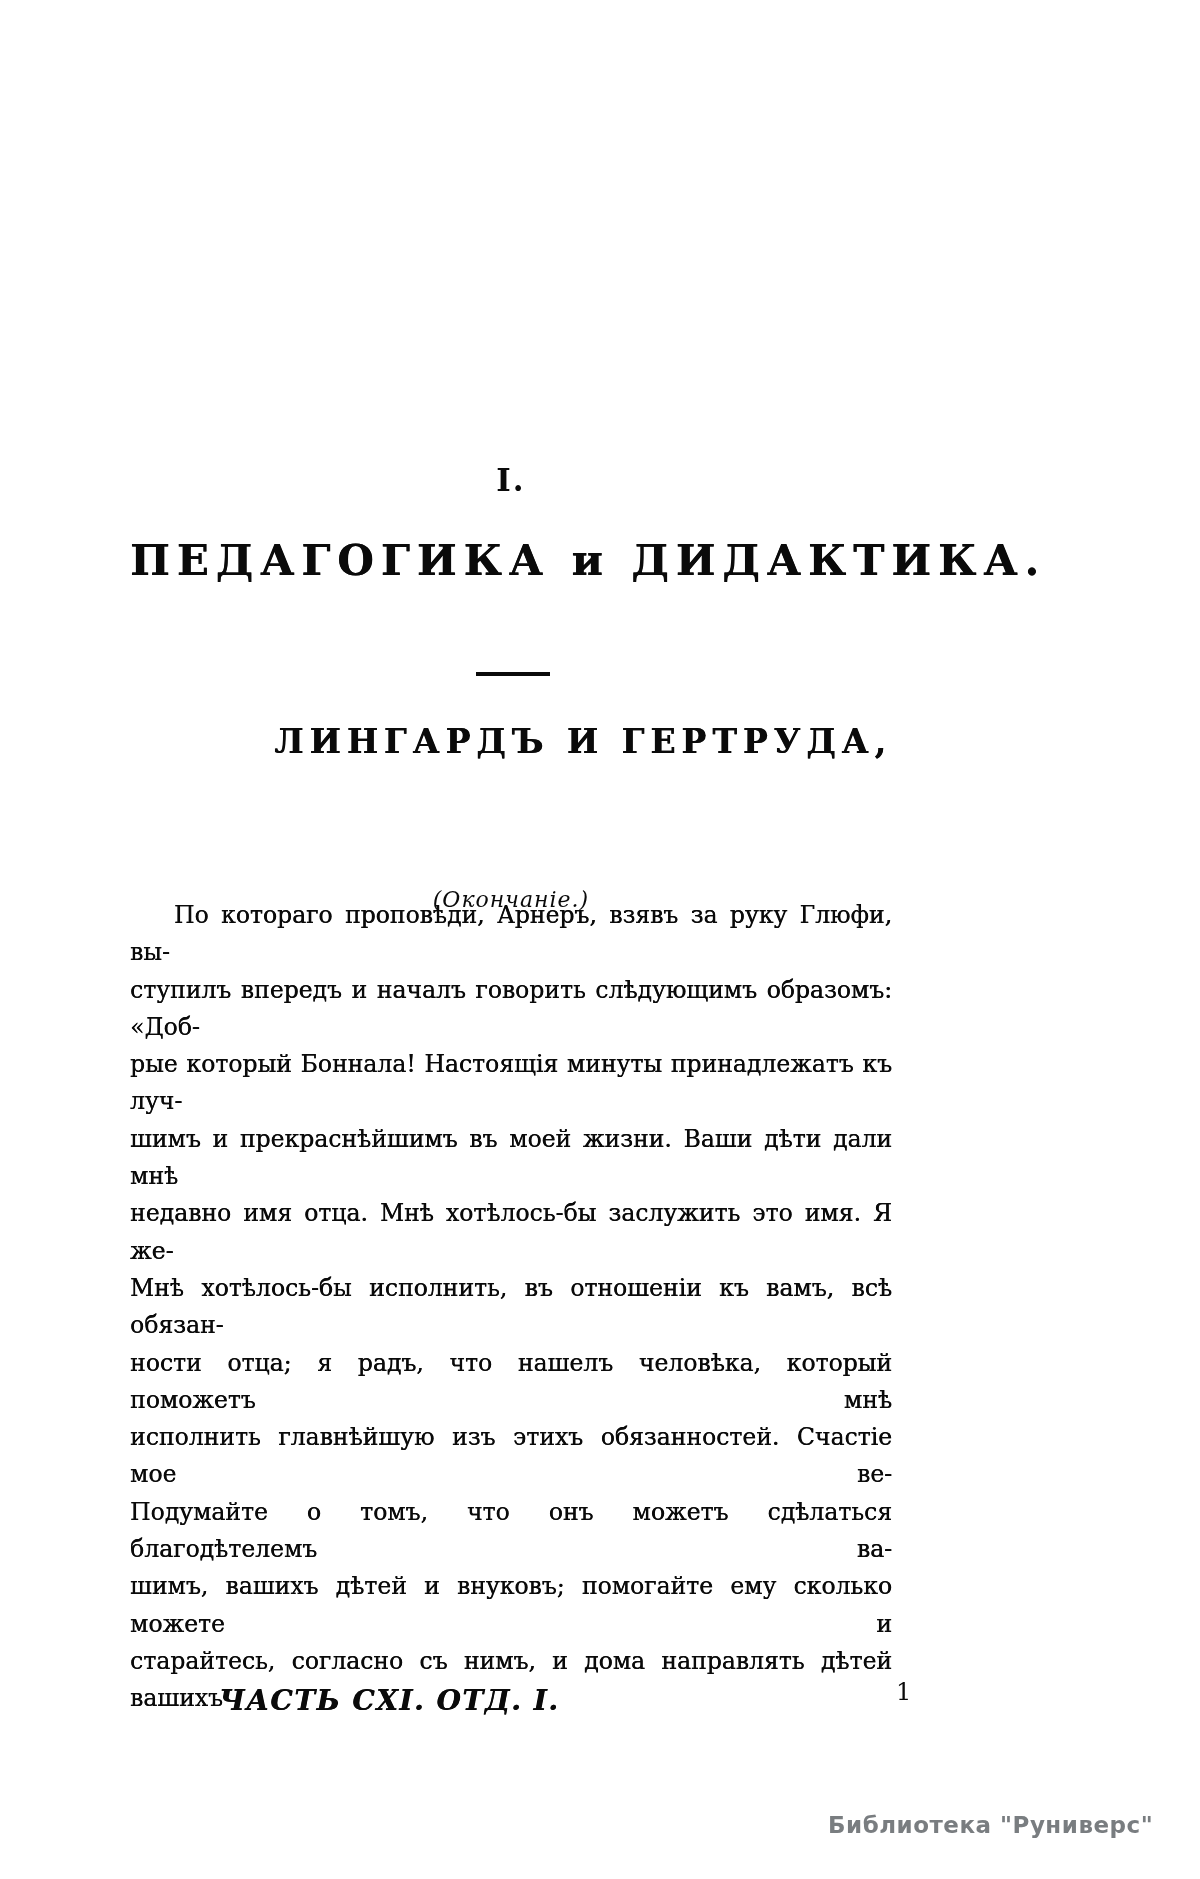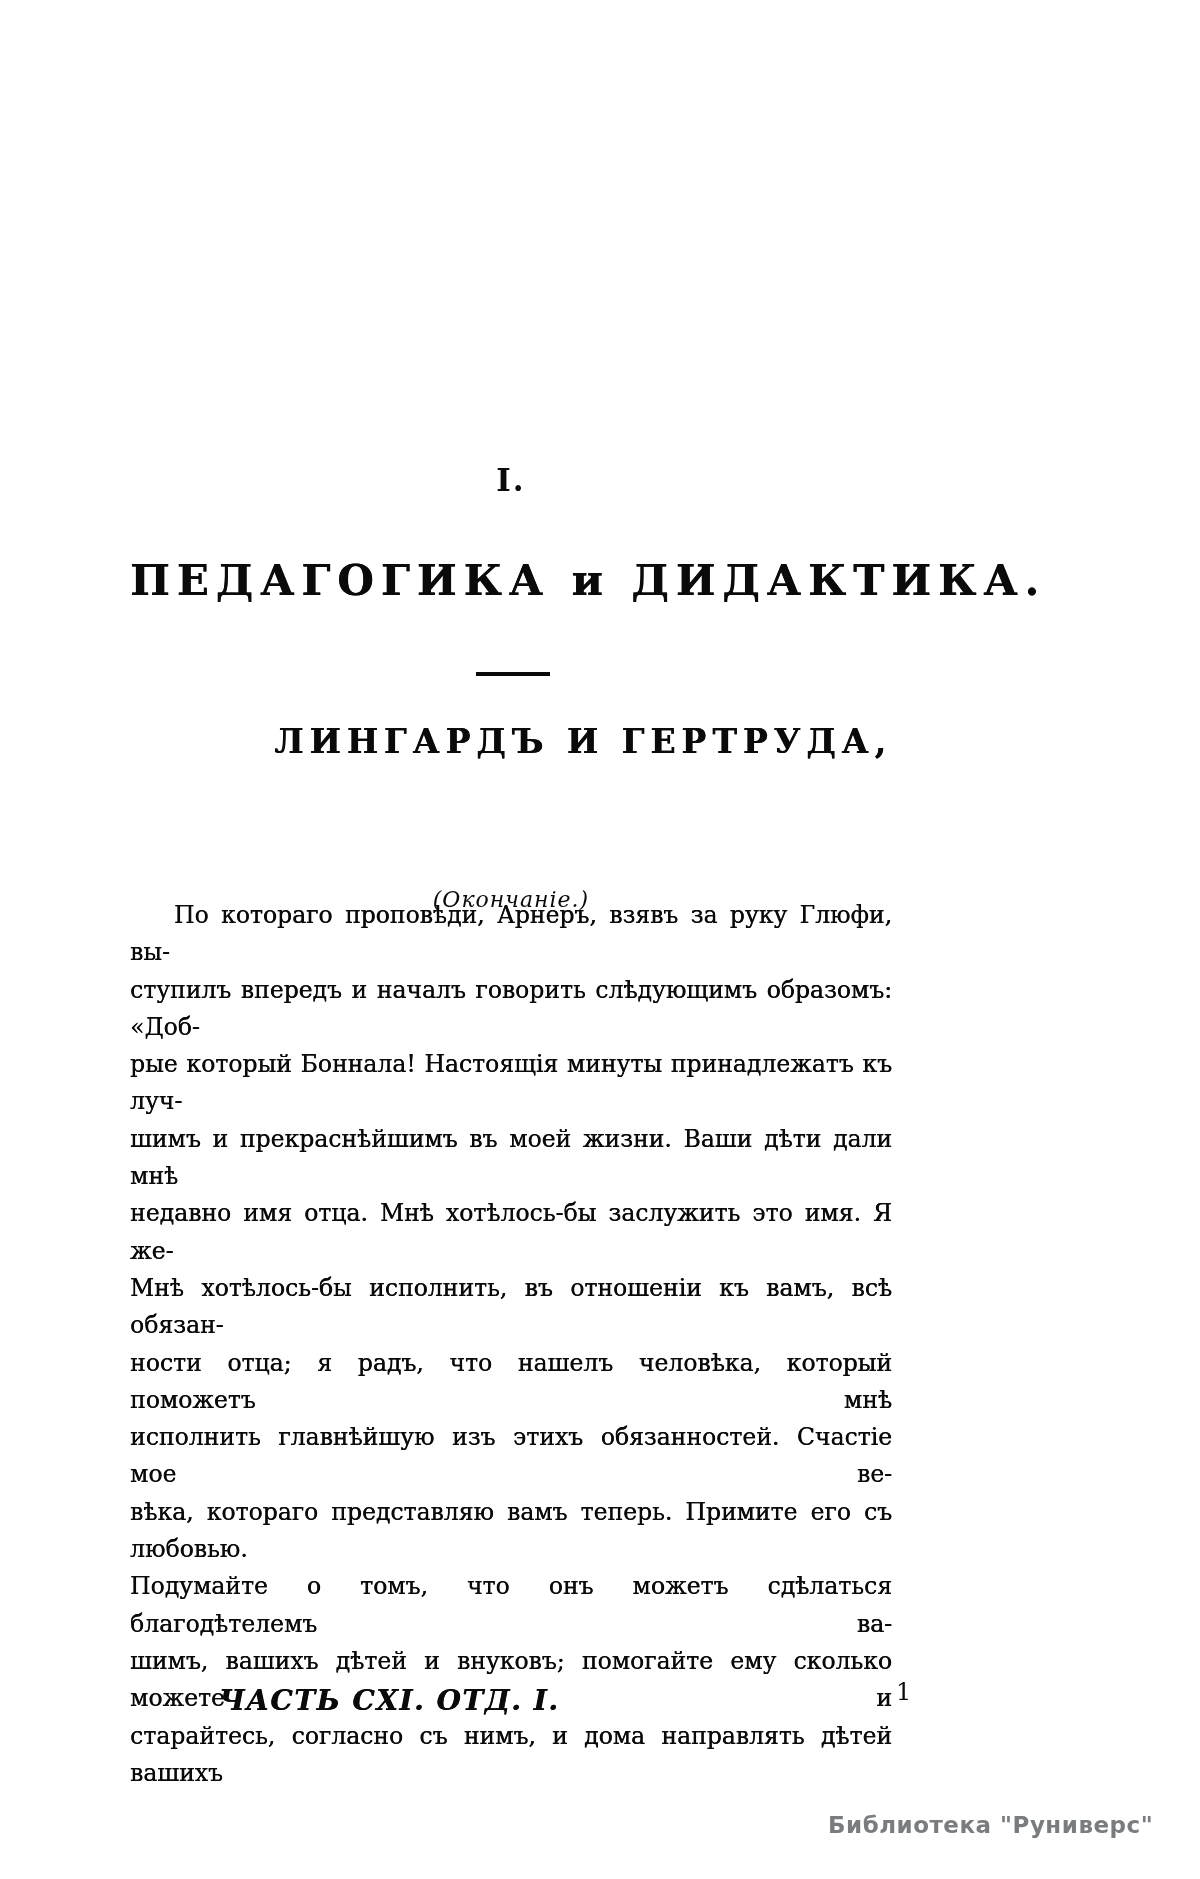--- a/index.html
+++ b/index.html
@@ -22,21 +22,21 @@
     width: 762px;
   }
   .section-number {
     top: 462px;
     text-align: center;
     font-size: 31px;
     font-weight: bold;
     letter-spacing: 2px;
   }
   .main-title {
-    top: 556px;
+    top: 536px;
     font-size: 42px;
     font-weight: bold;
     letter-spacing: 7px;
     white-space: nowrap;
     text-shadow: 0.4px 0 0 currentColor;
   }
   .divider {
     position: absolute;
     top: 672px;
     left: 476px;
@@ -128,21 +128,20 @@
   <div class="column body-text">
     <div class="paragraph">
       <div class="line first-line">По котораго проповѣди, Арнеръ, взявъ за руку Глюфи, вы-</div>
       <div class="line">ступилъ впередъ и началъ говорить слѣдующимъ образомъ: «Доб-</div>
       <div class="line">рые который Боннала! Настоящія минуты принадлежатъ къ луч-</div>
       <div class="line">шимъ и прекраснѣйшимъ въ моей жизни. Ваши дѣти дали мнѣ</div>
       <div class="line">недавно имя отца. Мнѣ хотѣлось-бы заслужить это имя. Я же-</div>
       <div class="line">Мнѣ хотѣлось-бы исполнить, въ отношеніи къ вамъ, всѣ обязан-</div>
       <div class="line">ности отца; я радъ, что нашелъ человѣка, который поможетъ мнѣ</div>
       <div class="line">исполнить главнѣйшую изъ этихъ обязанностей. Счастіе мое ве-</div>
-      <div class="line">вѣка, котораго представляю вамъ теперь. Примите его съ любовью.</div>
       <div class="line">Подумайте о томъ, что онъ можетъ сдѣлаться благодѣтелемъ ва-</div>
       <div class="line">шимъ, вашихъ дѣтей и внуковъ; помогайте ему сколько можете и</div>
       <div class="line">старайтесь, согласно съ нимъ, и дома направлять дѣтей вашихъ</div>
 
     </div>
 
   </div>
 
   <div class="footer-signature">ЧАСТЬ CXI. ОТД. I.</div>
 

